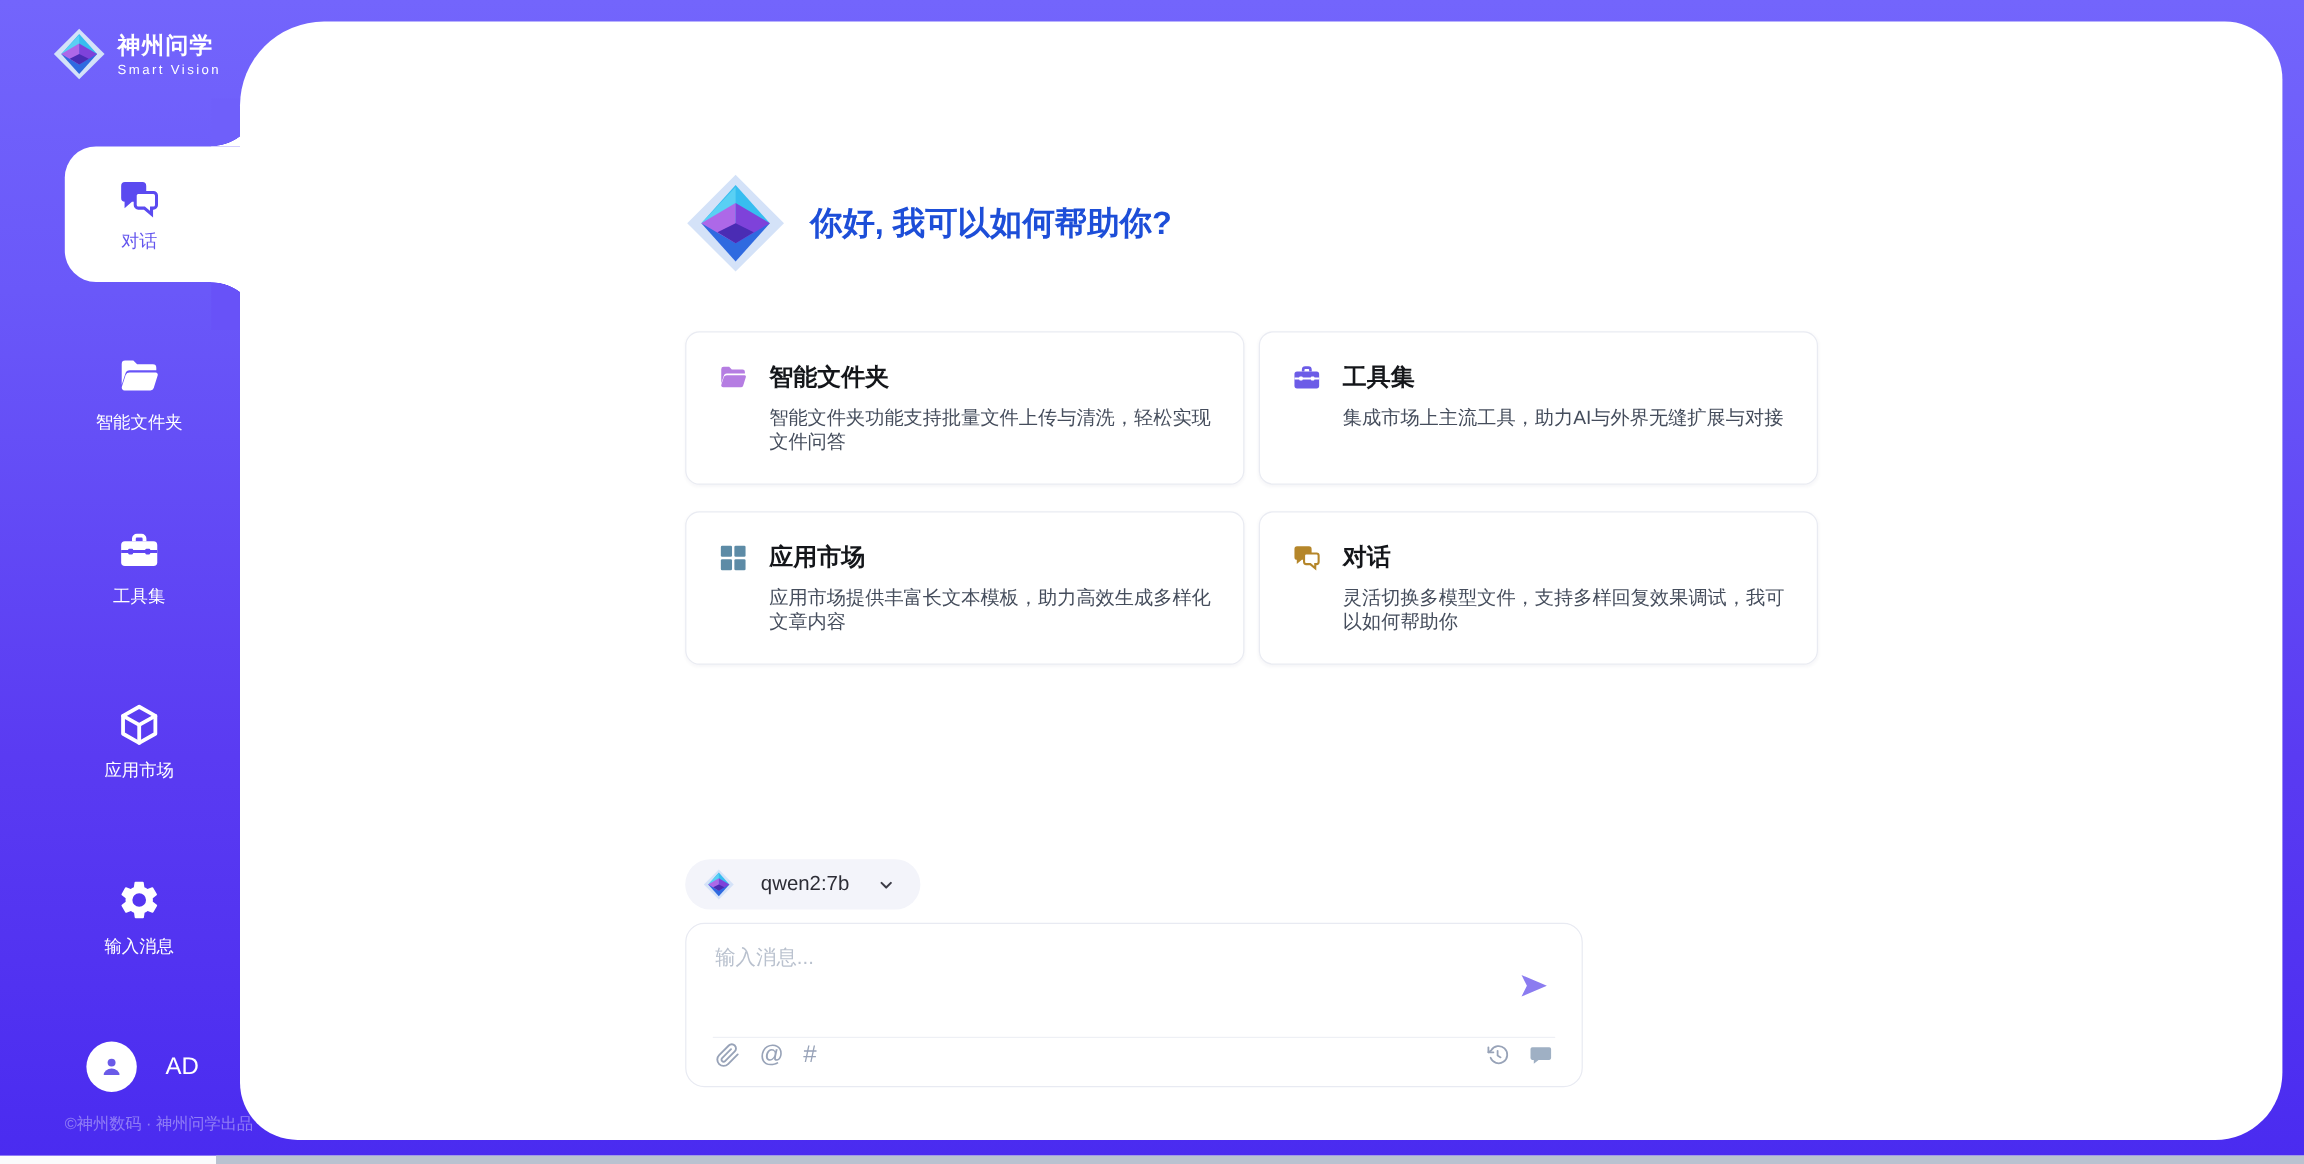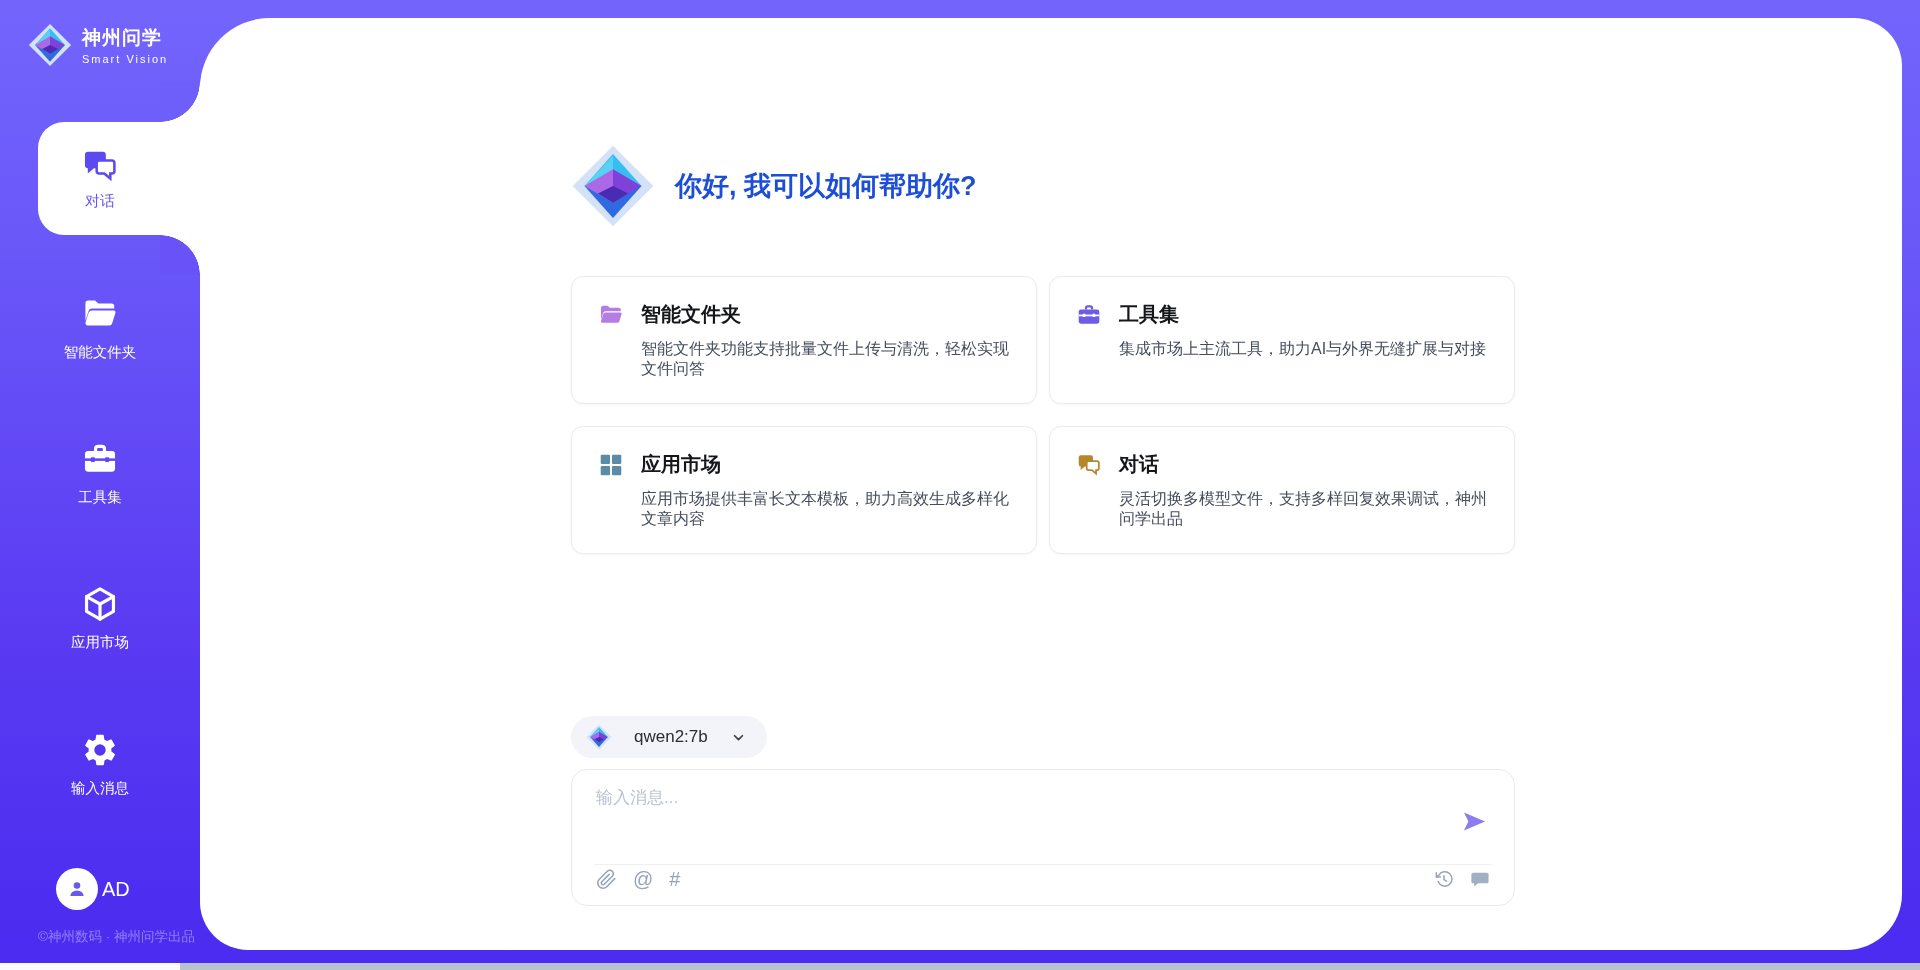--- a/index.html
+++ b/index.html
@@ -6,21 +6,21 @@
   html,body { width:1920px; height:970px; overflow:hidden;
     font-family:"Liberation Sans","DejaVu Sans",sans-serif; }
   body { position:relative;
     background:linear-gradient(180deg,#7365fc 0%,#6a58f9 25%,#5a3bf2 65%,#4a2bf0 100%); }
 
   
   .panel { position:absolute; left:200px; top:18px; right:18px; bottom:20px;
     background:#fff; border-radius:70px 48px 56px 48px; }
 
   
-  .sidebar { position:absolute; left:0; top:0; width:216px; height:100%; }
+  .sidebar { position:absolute; left:16px; top:0; width:216px; height:100%; }
   .logo { position:absolute; left:28px; top:20px; display:flex; align-items:center; gap:10px; }
   .logo svg { width:44px; height:50px; }
   .logo-name { color:#fff; font-size:19px; font-weight:700; letter-spacing:1px; }
   .logo-tag { color:#fff; font-size:11px; letter-spacing:2px; margin-top:2px; }
 
   .nav-tab { position:absolute; left:38px; top:122px; width:172px; height:113px;
     background:#fff; border-radius:26px 0 0 26px; display:flex; flex-direction:column;
     align-items:center; justify-content:center; gap:7px; padding-right:48px; cursor:pointer; }
   .nav-tab svg { width:38px; height:38px; color:#5b4af0; }
   .tlabel { color:#6355ee; font-size:15px; }
@@ -29,21 +29,21 @@
     background:radial-gradient(circle 40px at 0 0,#6f5ffa 0,#6f5ffa 39.5px,#fff 40px); }
   .cove-bottom { top:235px;
     background:radial-gradient(circle 40px at 0 100%,#6852f8 0,#6852f8 39.5px,#fff 40px); }
 
   .nav-item { position:absolute; left:0; width:200px; display:flex; flex-direction:column;
     align-items:center; gap:10px; color:#fff; cursor:pointer; }
   .nav-item svg { width:38px; height:38px; }
   .nlabel { font-size:14.5px; }
 
   .user-row { position:absolute; left:56px; top:868px; display:flex; align-items:center;
-    gap:4px; cursor:pointer;justify-content:flex-end; }
+    gap:24px; cursor:pointer;justify-content:flex-end; }
   .avatar { width:42px; height:42px; border-radius:50%; background:#fff;
     display:flex; align-items:center; justify-content:center; }
   .avatar svg { width:22px; height:22px; color:#6a5ae8; }
   .user-name { color:#fff; font-size:20px; }
   .side-footer { position:absolute; left:38px; top:928px; font-size:13.5px;
     color:rgba(255,255,255,.38); white-space:nowrap; }
 
   
   .content { position:absolute; left:371px; top:0; width:944px; height:100%; }
   .greet { position:absolute; left:0; top:122px; display:flex; align-items:center; gap:20px; }
@@ -59,21 +59,21 @@
   .card-title { font-size:20px; font-weight:700; color:#14161a; }
   .card-desc { margin:11px 0 0 43px; font-size:16px; line-height:20px; color:#454d5c; }
 
   .model { position:absolute; left:0; top:698px; height:42px; display:inline-flex;
     align-items:center; gap:22px; padding:0 20px 0 15px; background:#f3f4fa;
     border-radius:21px; cursor:pointer; }
   .model svg.mlogo { width:26px; height:28px; }
   .model-label { font-size:17px; color:#2c2c35; }
   .model svg.chev { width:17px; height:17px; color:#3c3c46; }
 
-  .composer { position:absolute; left:0; top:751px; width:944px; height:137px;
+  .composer { position:absolute; left:0; top:751px; width:748px; height:137px;
     background:#fff; border:1.5px solid #e8eaf2; border-radius:16px; }
   .composer textarea { position:absolute; left:24px; top:16px; width:830px; height:62px;
     border:none; outline:none; resize:none; font-family:inherit; font-size:17px;
     color:#333; background:transparent; }
   .composer textarea::placeholder { color:#b9c1ce; }
   .divider { position:absolute; left:22px; right:22px; top:94px; border-top:1px solid #eef0f5; }
   .send { position:absolute; right:26px; top:38px; width:27px; height:27px;
     color:#8b7cf0; cursor:pointer; }
   .c-bottom { position:absolute; left:24px; right:24px; bottom:11px; height:30px;
     display:flex; align-items:center; gap:16px; color:#98a3b8; }
@@ -251,21 +251,21 @@
         </div>
         <div class="card-desc">应用市场提供丰富长文本模板，助力高效生成多样化文章内容</div>
       </div>
       <div class="card">
         <div class="card-head">
           <svg class="card-icon" style="color: rgb(181, 134, 42);">
               <use href="#i-chat"></use>
             </svg>
           <span class="card-title">对话</span>
         </div>
-        <div class="card-desc">灵活切换多模型文件，支持多样回复效果调试，神州问学出品</div>
+        <div class="card-desc">灵活切换多模型文件，支持多样回复效果调试，我可以如何帮助你</div>
       </div>
     </div>
 
     <div class="model">
       <svg class="mlogo">
           <use href="#i-logo"></use>
         </svg>
       <span class="model-label">qwen2:7b</span>
       <svg class="chev">
           <use href="#i-chev"></use>

